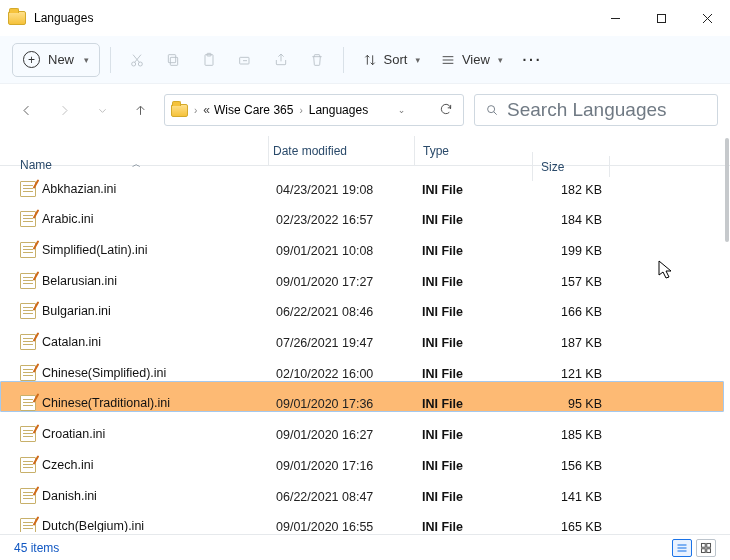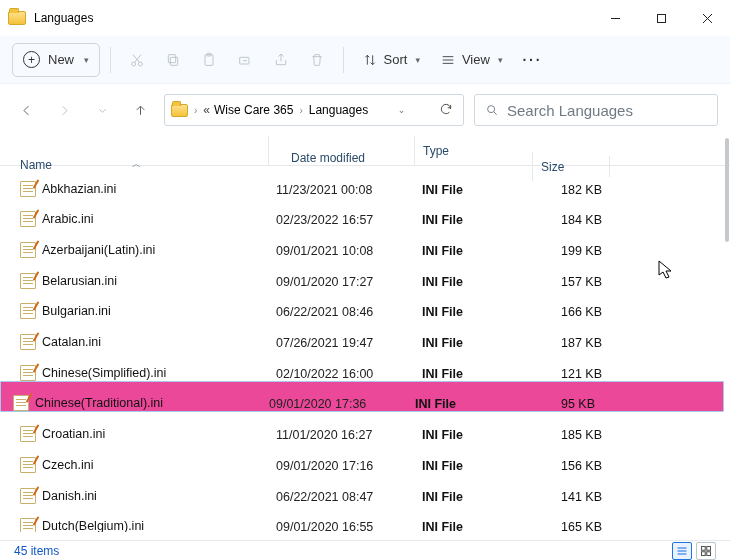--- a/index.html
+++ b/index.html
@@ -27,47 +27,47 @@
   .navrow { height: 52px; display:flex; align-items:center; padding:0 12px; gap:10px; }
   .navarr { width:28px; height:28px; display:flex; align-items:center; justify-content:center; color:#555; }
   .navarr.dim { color:#bbb; }
   .navarr svg { width:15px; height:15px; stroke:currentColor; fill:none; stroke-width:1.5; }
   .addrbar { flex:0 0 300px; height:32px; border:1px solid #cfd8e0; border-radius:3px; display:flex; align-items:center; padding:0 6px; font-size:12px; gap:4px; }
   .addrbar .folder-ico { width:17px; height:13px; background: linear-gradient(#ffe08a,#f5c23b); border:1px solid #d4a92a; border-radius:2px; position: relative; }
   .addrbar .folder-ico::before { content:""; position:absolute; top:-4px; left:0; width:7px; height:4px; background:#f5c23b; border:1px solid #d4a92a; border-bottom:none; border-radius:2px 2px 0 0; }
   .crumb-sep { color:#888; font-size:10px; padding:0 2px; }
   .refresh { margin-left:auto; padding:0 4px; color:#555; }
   .addr-drop { padding:0 4px; color:#777; font-size:9px; }
-  .searchbox { flex:1; height:32px; border:1px solid #cfd8e0; border-radius:3px; display:flex; align-items:center; padding:0 10px; gap:8px; color:#707a84; font-size:15px; }
+  .searchbox { flex:1; height:32px; border:1px solid #cfd8e0; border-radius:3px; display:flex; align-items:center; padding:0 10px; gap:8px; color:#707a84; font-size:19px; }
   .searchbox svg { width:14px; height:14px; stroke:#707a84; fill:none; stroke-width:1.6; }
 
   .headerrow { height:30px; display:flex; align-items:center; border-bottom:1px solid #e6e9ec; font-size:12px; color:#2a4a6a; padding-left:20px; }
   .col-name { width:248px; display:flex; align-items:center; position:relative;margin-top:28px; }
-  .col-date { width:146px; border-left:1px solid #e6e9ec; padding-left:22px; height:100%; display:flex; align-items:flex-end; }
+  .col-date { width:146px; border-left:1px solid #e6e9ec; padding-left:4px; height:100%; display:flex; align-items:center; }
   .col-type { width:118px; border-left:1px solid #e6e9ec; padding-left:8px; height:100%; display:flex; align-items:center; }
   .col-size { width:78px;  border-left:1px solid #e6e9ec; padding-left:8px; height:100%; display:flex; align-items:center; position:relative;margin-top:32px; }
   .col-size::after { content:""; position:absolute; right:0; top:4px; bottom:4px; width:1px; background:#e6e9ec; }
   .sort-chev { position:absolute; left:112px; font-size:9px; color:#5a6a7a; }
 
   .filelist { position:absolute; top:166px; bottom:28px; left:0; right:6px; overflow:hidden; }
   .row { height:30.7px; display:flex; align-items:flex-end; padding-left:20px; font-size:12.5px; color:#111; }
-  .row.selected { background:#ec4899; border:1px solid #a4c9ef; border-radius:1px; padding-left:12px; }
+  .row.selected { background:#fdba74; border:1px solid #a4c9ef; border-radius:1px; padding-left:19px; }
   .c-name { width:248px; display:flex; align-items:center; gap:6px; }
   .c-date { width:146px; padding-left:8px; color:#222; font-variant-numeric: tabular-nums; }
   .c-type { width:118px; padding-left:8px;font-weight:bold; }
   .c-size { width:78px; text-align:right; padding-right:8px; }
   .file-ico { width:16px; height:16px; position:relative; }
   .file-ico .sheet { position:absolute; inset:0; background:#fff; border:1px solid #c8b06a; border-radius:1px; }
   .file-ico .sheet::after { content:""; position:absolute; left:2px; right:2px; top:3px; height:1px; background:#c8b06a; box-shadow:0 3px 0 #c8b06a, 0 6px 0 #c8b06a; }
   .file-ico .pen { position:absolute; width:2px; height:10px; background:#d06a1a; right:-1px; top:-2px; transform:rotate(30deg); border-radius:1px; }
 
   .scroll-track { position:absolute; top:136px; right:0; bottom:28px; width:6px; background:transparent; }
   .scroll-thumb { position:absolute; top:2px; right:1px; width:4px; height:104px; background:#c6c9cc; border-radius:3px; }
 
-  .statusbar { position:absolute; bottom:0; left:0; right:0; height:20px; border-top:1px solid #e6e9ec; display:flex; align-items:center; padding:0 14px; font-size:12px; color:#1157c2; }
+  .statusbar { position:absolute; bottom:0; left:0; right:0; height:26px; border-top:1px solid #e6e9ec; display:flex; align-items:center; padding:0 14px; font-size:12px; color:#1157c2; }
   .viewmodes { margin-left:auto; display:flex; gap:4px; }
   .vm { width:20px; height:18px; border:1px solid #bcc4cc; display:flex; align-items:center; justify-content:center; border-radius:2px; }
   .vm.active { border-color:#1a73e8; background:#eaf2ff; }
   .vm svg { width:12px; height:12px; stroke:#555; fill:none; stroke-width:1.4; }
   .vm.active svg { stroke:#1a73e8; }
 
   .cursor { position:absolute; left:658px; top:260px; pointer-events:none; }
   .cursor svg { width:16px; height:20px; }
 </style>
 </head>
@@ -230,21 +230,21 @@
 
 <div class="filelist" id="filelist">
     <div class="row">
       <div class="c-name">
         <span class="file-ico">
           <span class="sheet"></span>
           <span class="pen"></span>
         </span>
         <span>Abkhazian.ini</span>
       </div>
-      <div class="c-date">11/23/2021 00:08</div>
+      <div class="c-date">04/23/2021 19:08</div>
       <div class="c-type">INI File</div>
       <div class="c-size">182 KB</div>
     </div>
     <div class="row">
       <div class="c-name">
         <span class="file-ico">
           <span class="sheet"></span>
           <span class="pen"></span>
         </span>
         <span>Arabic.ini</span>
@@ -252,21 +252,21 @@
       <div class="c-date">02/23/2022 16:57</div>
       <div class="c-type">INI File</div>
       <div class="c-size">184 KB</div>
     </div>
     <div class="row">
       <div class="c-name">
         <span class="file-ico">
           <span class="sheet"></span>
           <span class="pen"></span>
         </span>
-        <span>Azerbaijani(Latin).ini</span>
+        <span>Simplified(Latin).ini</span>
       </div>
       <div class="c-date">09/01/2021 10:08</div>
       <div class="c-type">INI File</div>
       <div class="c-size">199 KB</div>
     </div>
     <div class="row">
       <div class="c-name">
         <span class="file-ico">
           <span class="sheet"></span>
           <span class="pen"></span>
@@ -326,21 +326,21 @@
       <div class="c-size">95 KB</div>
     </div>
     <div class="row">
       <div class="c-name">
         <span class="file-ico">
           <span class="sheet"></span>
           <span class="pen"></span>
         </span>
         <span>Croatian.ini</span>
       </div>
-      <div class="c-date">11/01/2020 16:27</div>
+      <div class="c-date">09/01/2020 16:27</div>
       <div class="c-type">INI File</div>
       <div class="c-size">185 KB</div>
     </div>
     <div class="row">
       <div class="c-name">
         <span class="file-ico">
           <span class="sheet"></span>
           <span class="pen"></span>
         </span>
         <span>Czech.ini</span>

